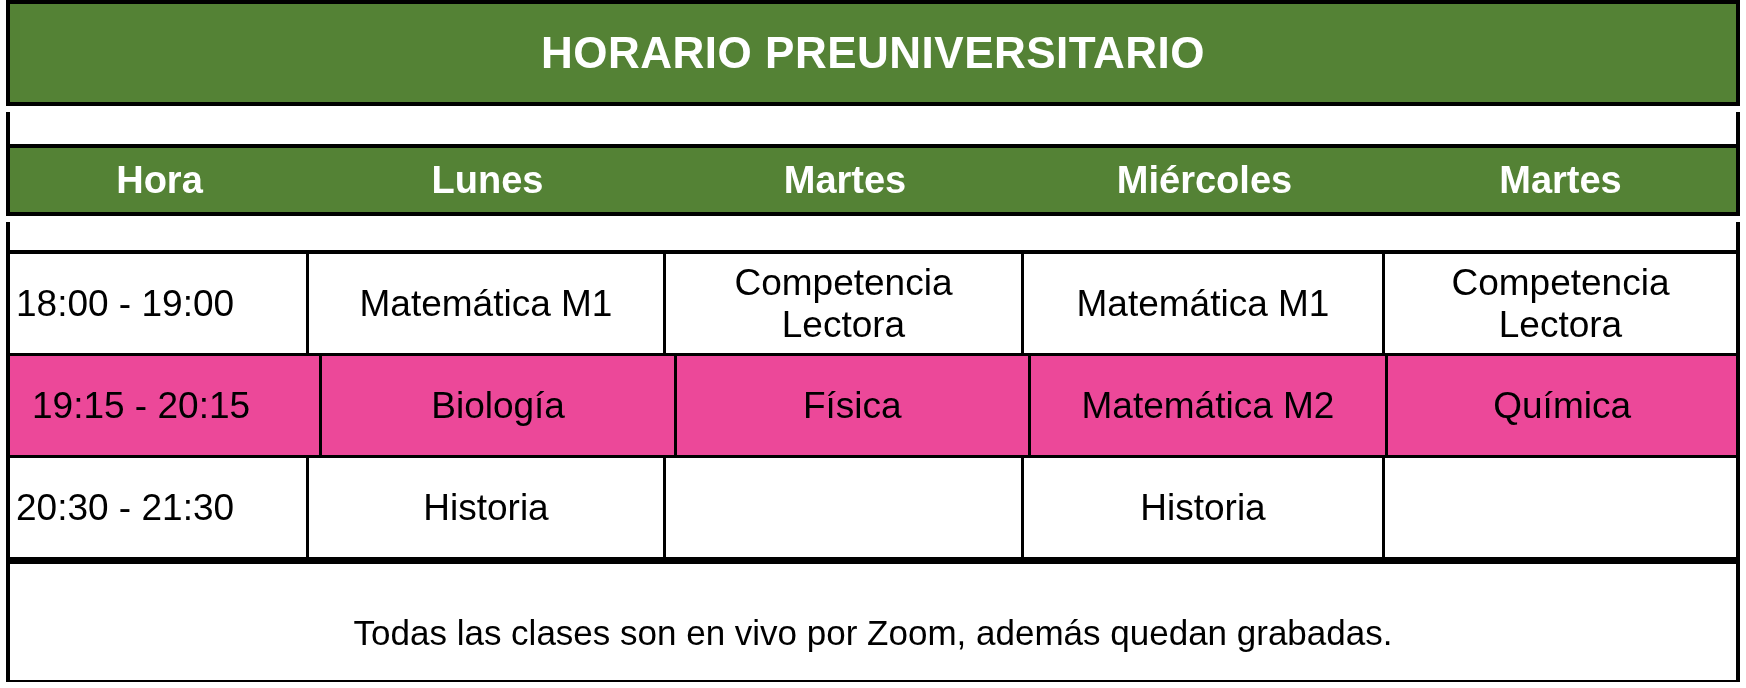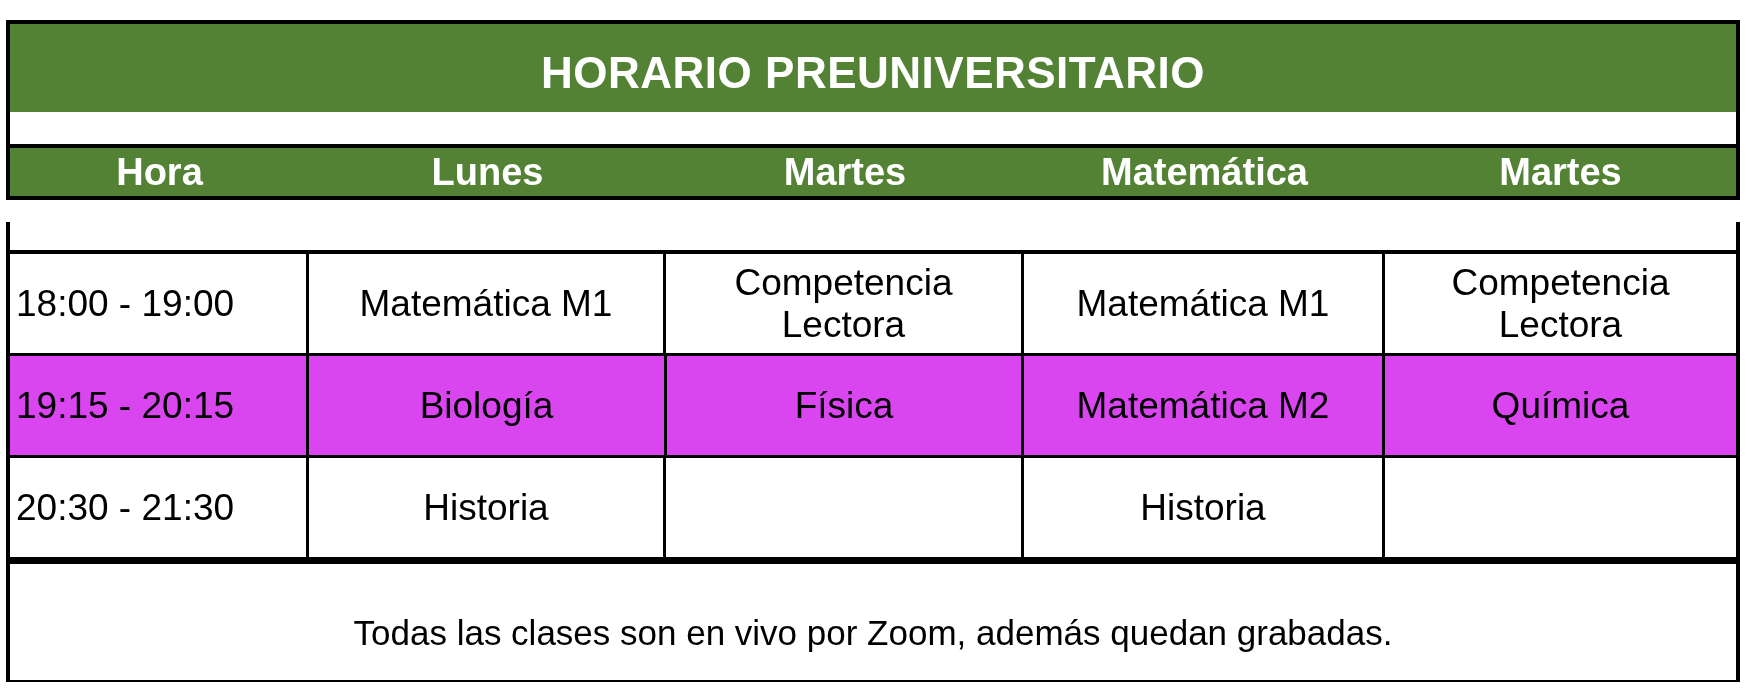--- a/index.html
+++ b/index.html
@@ -18,21 +18,21 @@
     box-sizing: border-box;
     background: #ffffff;
     position: relative;
     overflow: hidden;
   }
 
   
   .title-banner {
     position: absolute;
     left: 6px;
-    top: 20px;
+    top: 0;
     width: 1734px;
     height: 106px;
     box-sizing: border-box;
     background: #548235;
     border: 4px solid #000000;
     display: flex;
     align-items: center;
     justify-content: center;
   }
   .title-text {
@@ -56,21 +56,21 @@
     border-left: 4px solid #000000;
     border-right: 4px solid #000000;
   }
 
   
   .header-row {
     position: absolute;
     left: 6px;
     top: 144px;
     width: 1734px;
-    height: 56px;
+    height: 72px;
     box-sizing: border-box;
     background: #548235;
     border: 4px solid #000000;
     display: flex;
   }
   .header-cell {
     display: flex;
     align-items: center;
     justify-content: center;
     color: #ffffff;
@@ -111,21 +111,21 @@
     background: #ffffff;
   }
 
   .data-row {
     display: flex;
     box-sizing: border-box;
     width: 100%;
     height: 102px;
     border-bottom: 3px solid #000000;
   }
-  .data-row.row-shaded { background: #d946ef; }
+  .data-row.row-shaded { background: #ec4899; padding-left: 16px; }
 
   .data-cell {
     box-sizing: border-box;
     display: flex;
     align-items: center;
     justify-content: center;
     text-align: center;
     font-size: 37px;
     color: #000000;
     line-height: 1.12;
@@ -171,21 +171,21 @@
   <div class="title-banner">
     <div class="title-text">HORARIO PREUNIVERSITARIO</div>
   </div>
 
   <div class="spacer-band-top"></div>
 
   <div class="header-row">
     <div class="header-cell col-hora">Hora</div>
     <div class="header-cell col-lunes">Lunes</div>
     <div class="header-cell col-martes">Martes</div>
-    <div class="header-cell col-mierc">Matemática</div>
+    <div class="header-cell col-mierc">Miércoles</div>
     <div class="header-cell col-jueves">Martes</div>
   </div>
 
   <div class="spacer-band-mid"></div>
 
   <div class="body-grid">
 
     <div class="data-row">
       <div class="data-cell cell-time col-hora">18:00 - 19:00</div>
       <div class="data-cell col-lunes">

